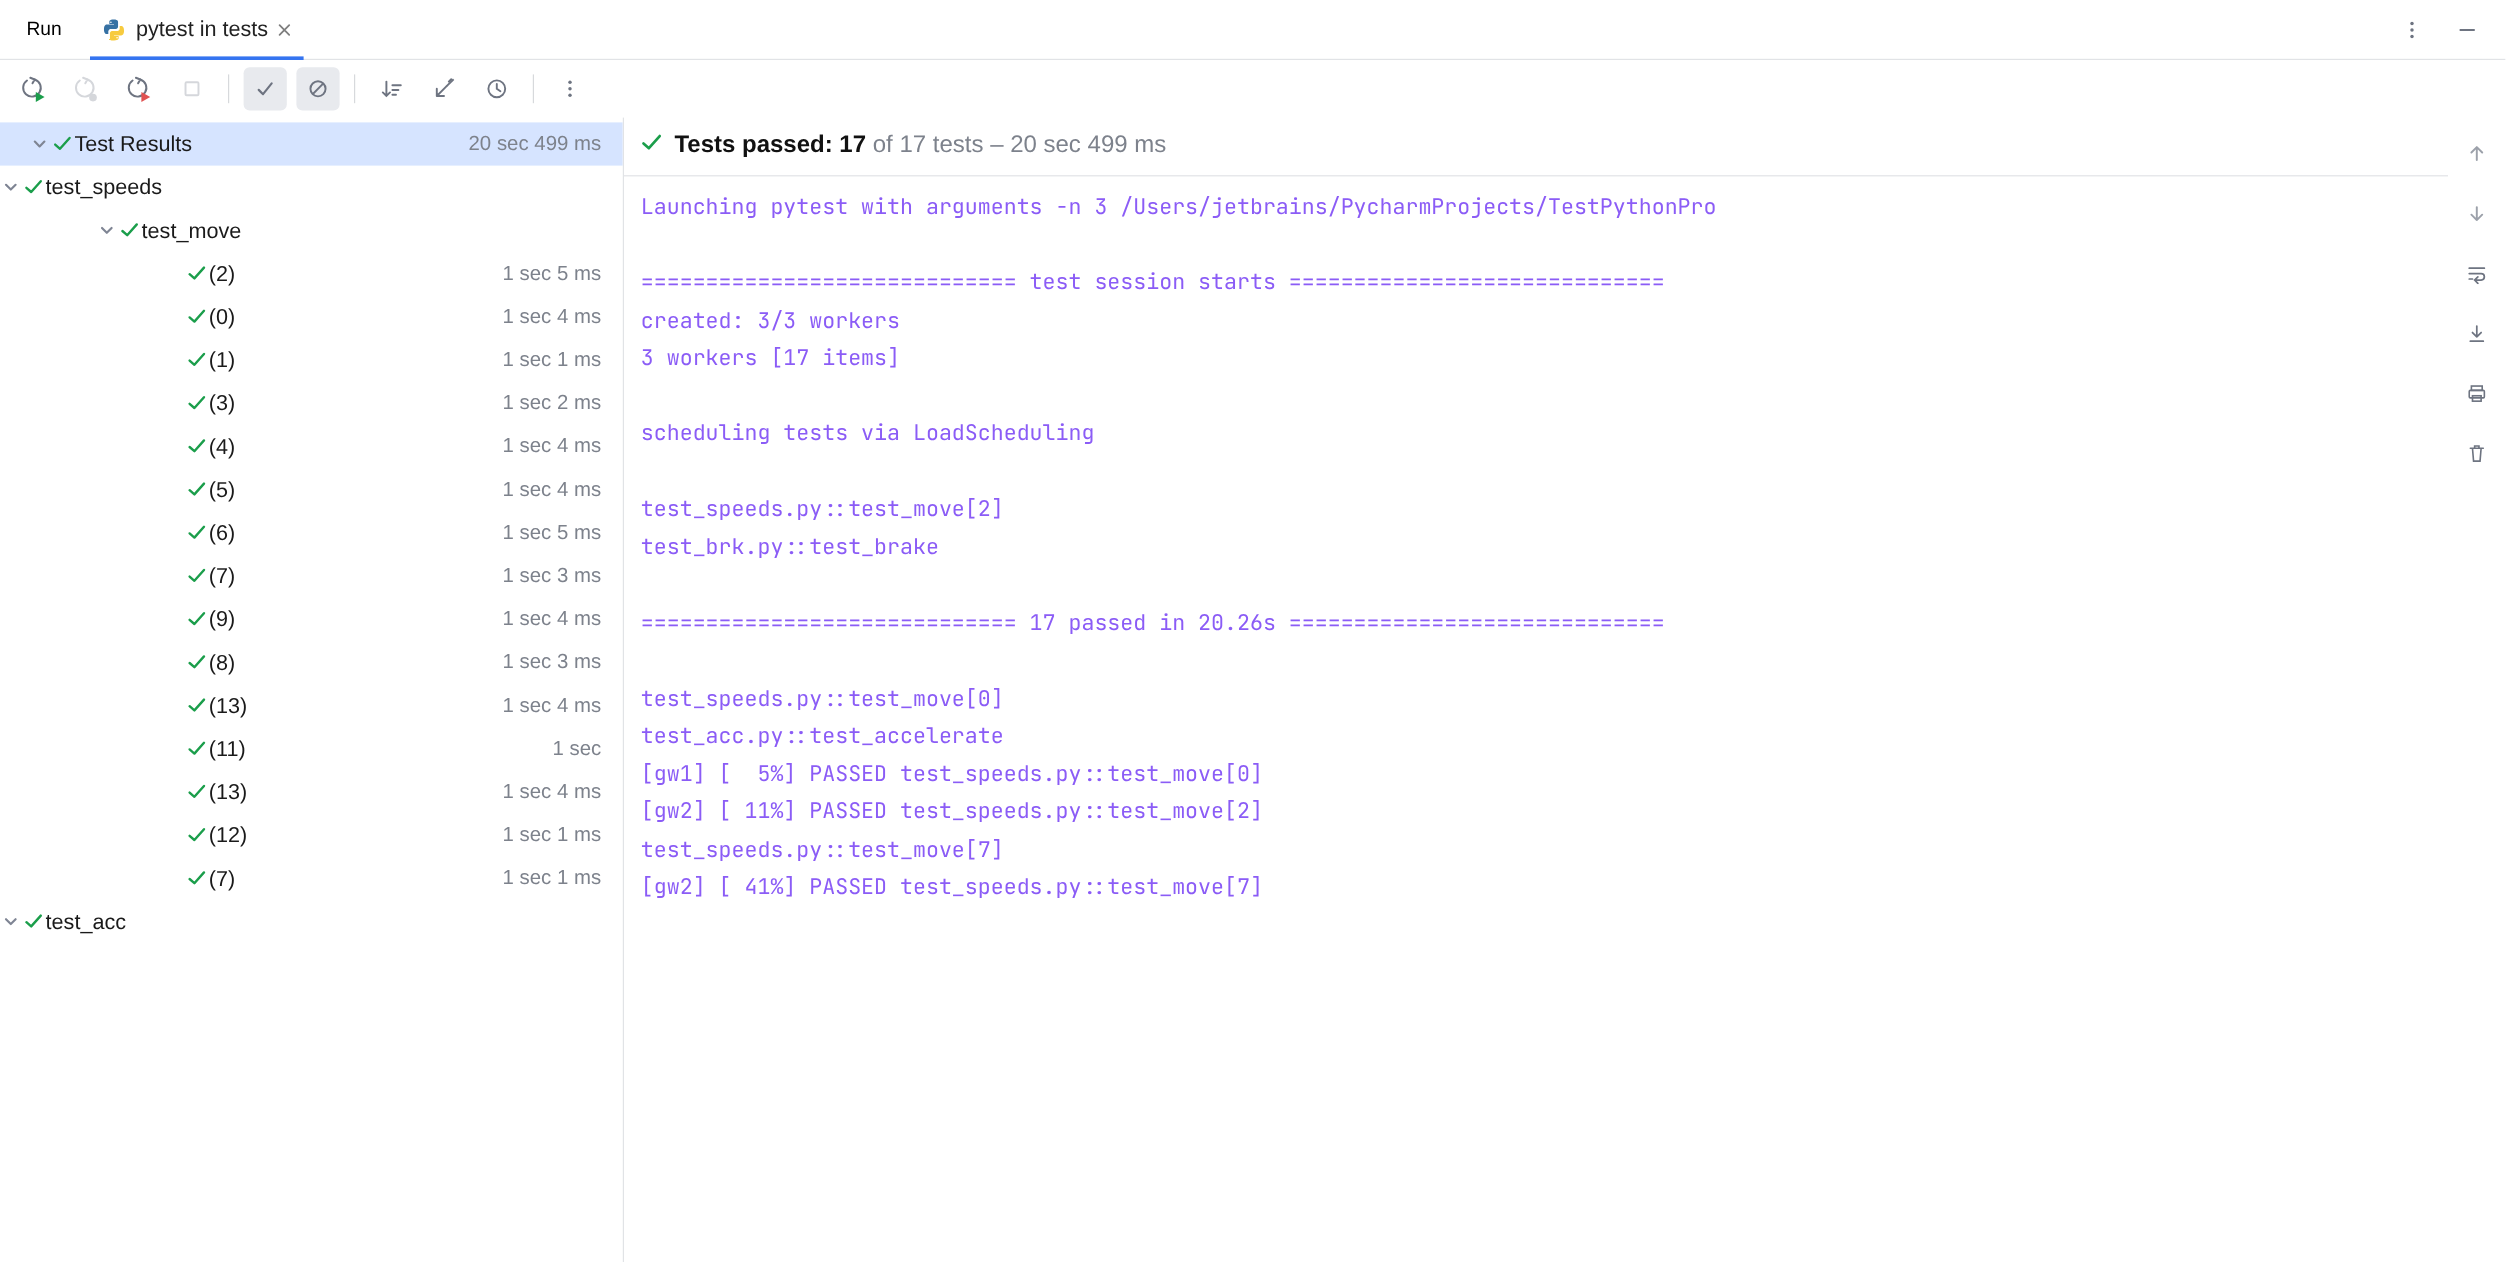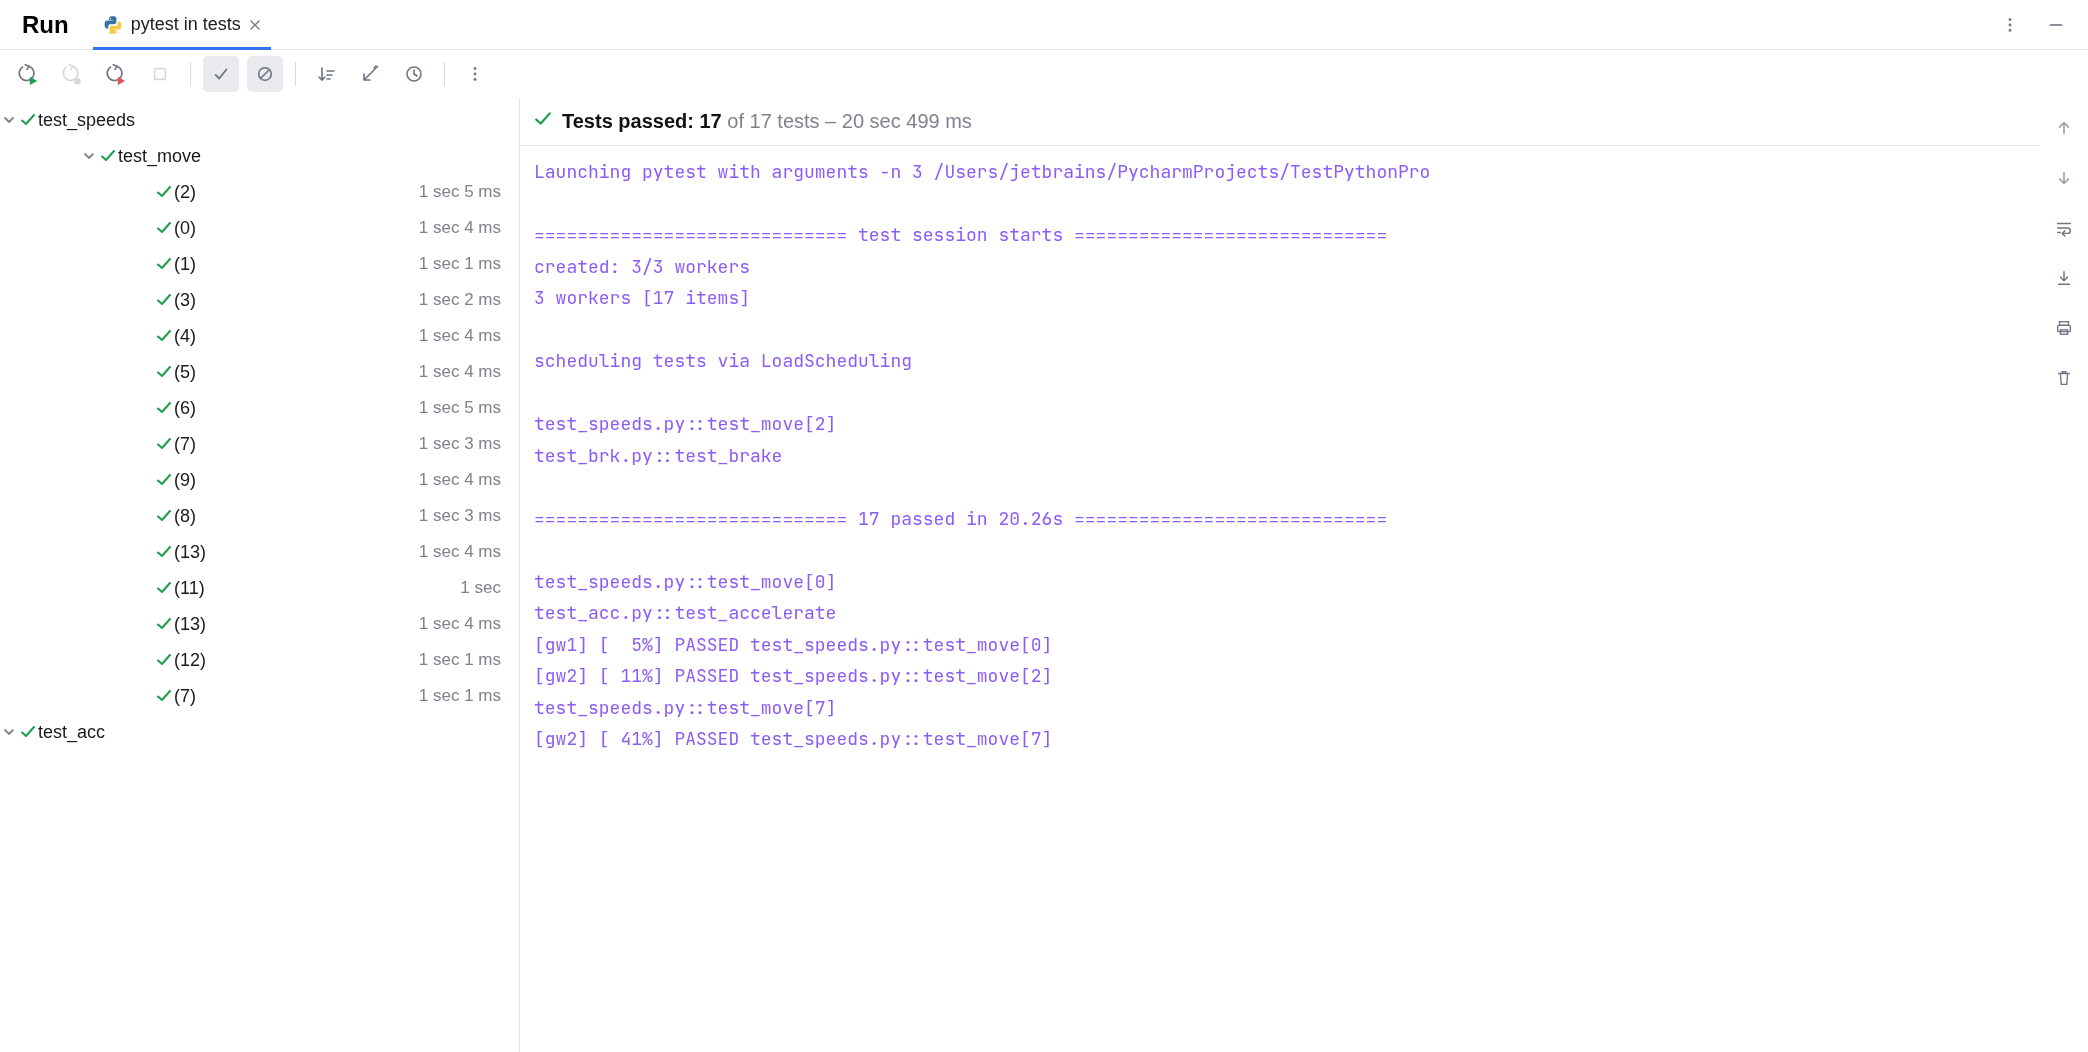--- a/index.html
+++ b/index.html
@@ -1,21 +1,21 @@
 <!DOCTYPE html>
 <html><head>
 <meta charset="utf-8">
 <style>
   * { box-sizing: border-box; margin: 0; padding: 0; }
   html, body { width: 100%; height: 100%; font-family: -apple-system, BlinkMacSystemFont, "Segoe UI", Arial, sans-serif; font-size: 18px; background: #fff; color: #000; }
   .root { display: flex; flex-direction: column; height: 100vh; width: 100vw; overflow: hidden; }
 
   
   .tabbar { display: flex; align-items: center; height: 50px; border-bottom: 1px solid #e1e3e6; padding: 0 6px 0 14px; gap: 16px; }
-  .run-label { font-weight: 700; font-size: 24px; padding: 0 8px; }
+  .run-label { font-weight: 400; font-size: 16px; padding: 0 8px; }
   .tab { display: flex; align-items: center; height: 100%; padding: 0 10px; gap: 8px; position: relative; }
   .tab.active::after { content: ""; position: absolute; left: 0; right: 0; bottom: -1px; height: 3px; background: #3574f0; }
   .tab .close { opacity: .5; display: inline-flex; }
   .tab-title { font-size: 18px; color: #222; }
   .spacer { flex: 1; }
   .tabbar .right-controls { display: flex; gap: 14px; align-items: center; padding-right: 10px; }
   .icon-btn { width: 32px; height: 32px; display: inline-flex; align-items: center; justify-content: center; border-radius: 4px; }
 
   
   .toolbar { display: flex; align-items: center; height: 48px; padding: 0 6px 0 10px; gap: 8px; border-bottom: 1px solid transparent; }
@@ -244,20 +244,34 @@
         <svg width="18" height="18">
           <use href="#ico-vdots"></use>
         </svg>
       </span>
   </div>
 
   <div class="body">
 
     <div class="tree-pane">
       <div class="tree" id="tree">
+          <div class="tree-row indent-0 selected">
+    <span class="arrow">
+              <svg width="12" height="12">
+                <use href="#ico-chev-down"></use>
+              </svg>
+            </span>
+    <span class="status pass-icon">
+              <svg width="16" height="16">
+                <use href="#ico-pass"></use>
+              </svg>
+            </span>
+    <span class="label">Test Results</span>
+    <span class="time">20 sec 499 ms</span>
+  </div>
           <div class="tree-row indent-1 ">
     <span class="arrow">
               <svg width="12" height="12">
                 <use href="#ico-chev-down"></use>
               </svg>
             </span>
     <span class="status pass-icon">
               <svg width="16" height="16">
                 <use href="#ico-pass"></use>
               </svg>

